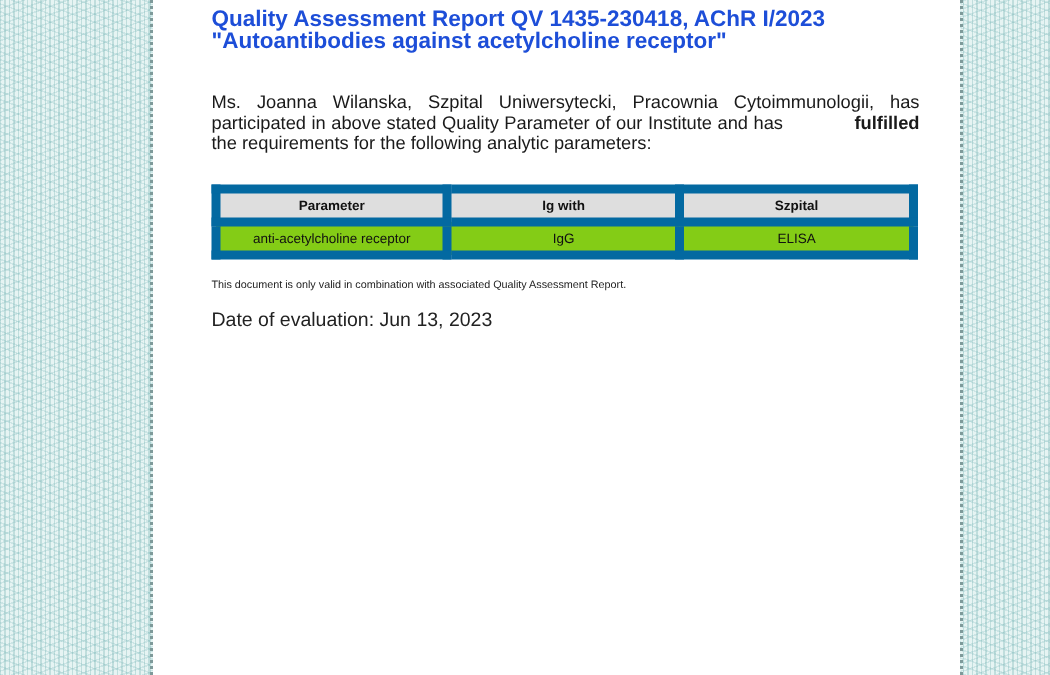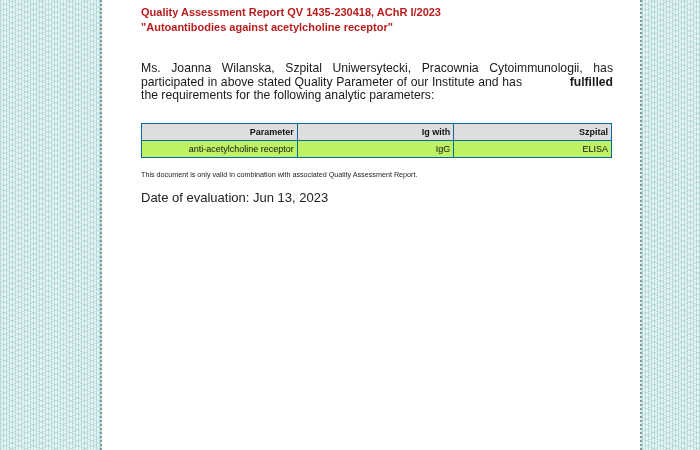--- a/index.html
+++ b/index.html
@@ -39,51 +39,51 @@
       border-left: 2px dotted #7e9a9a;
     }
     .content {
       position: absolute;
       left: 141px;
       top: 5px;
       width: 472px;
     }
     .title {
       font-weight: bold;
-      font-size: 11px;
+      font-size: 15px;
       line-height: 15px;
       margin: 0;
-      color: #b91c1c;
+      color: #1d4ed8;
     }
     .intro {
       margin-top: 27px;
       font-size: 12.2px;
       line-height: 13.6px;
       color: #1a1a1a;
       text-align: justify;
     }
     .intro b { font-weight: bold; margin-left: 44px; }
     table.params {
       margin-top: 20px;
       width: 471px;
       border-collapse: collapse;
       font-size: 9px;
     }
     table.params th, table.params td {
-      border: 1px solid #0369a1;
-      text-align: right;
+      border: 6px solid #0369a1;
+      text-align: center;
       padding: 0 3px;
       height: 16px;
       color: #111;
     }
     table.params th {
       background: #dedede;
       font-weight: bold;
     }
-    table.params td { background: #bef264; margin-top: 48px; }
+    table.params td { background: #84cc16; margin-top: 48px; }
     .note {
       font-size: 7.2px;
       margin-top: 12px;
       color: #222;
     }
     .date {
       font-size: 13px;
       margin-top: 11px;
       color: #222;
     }

